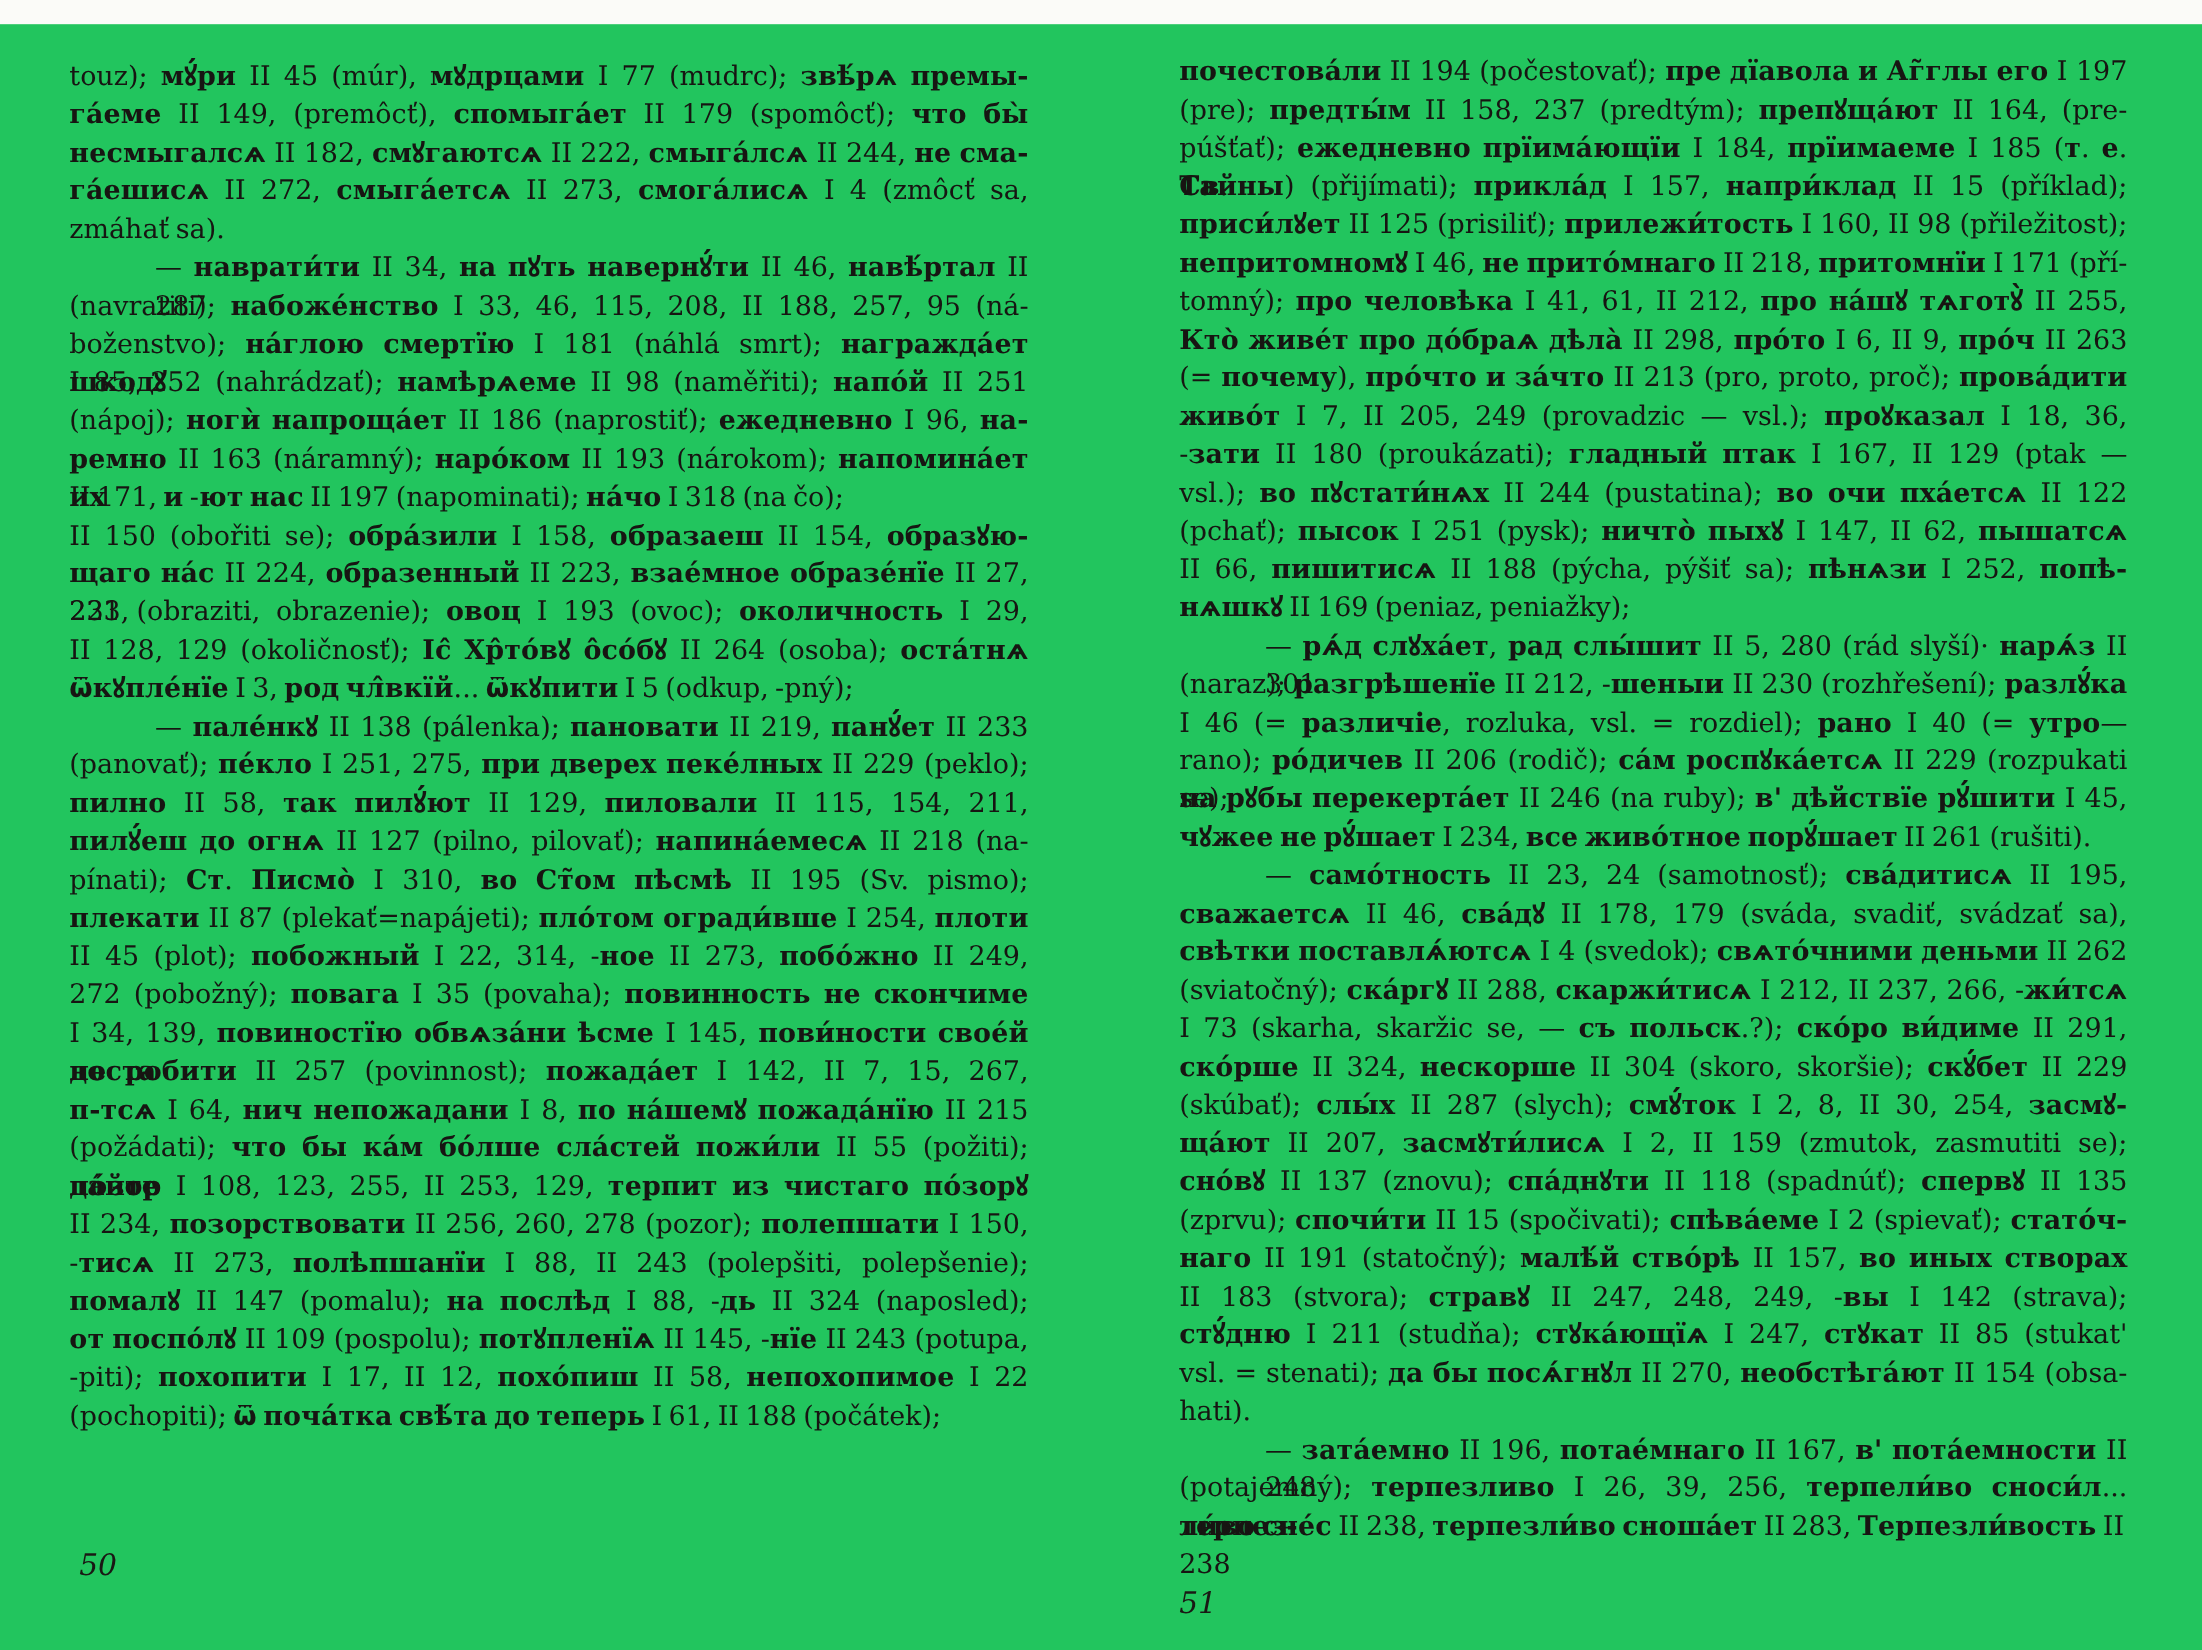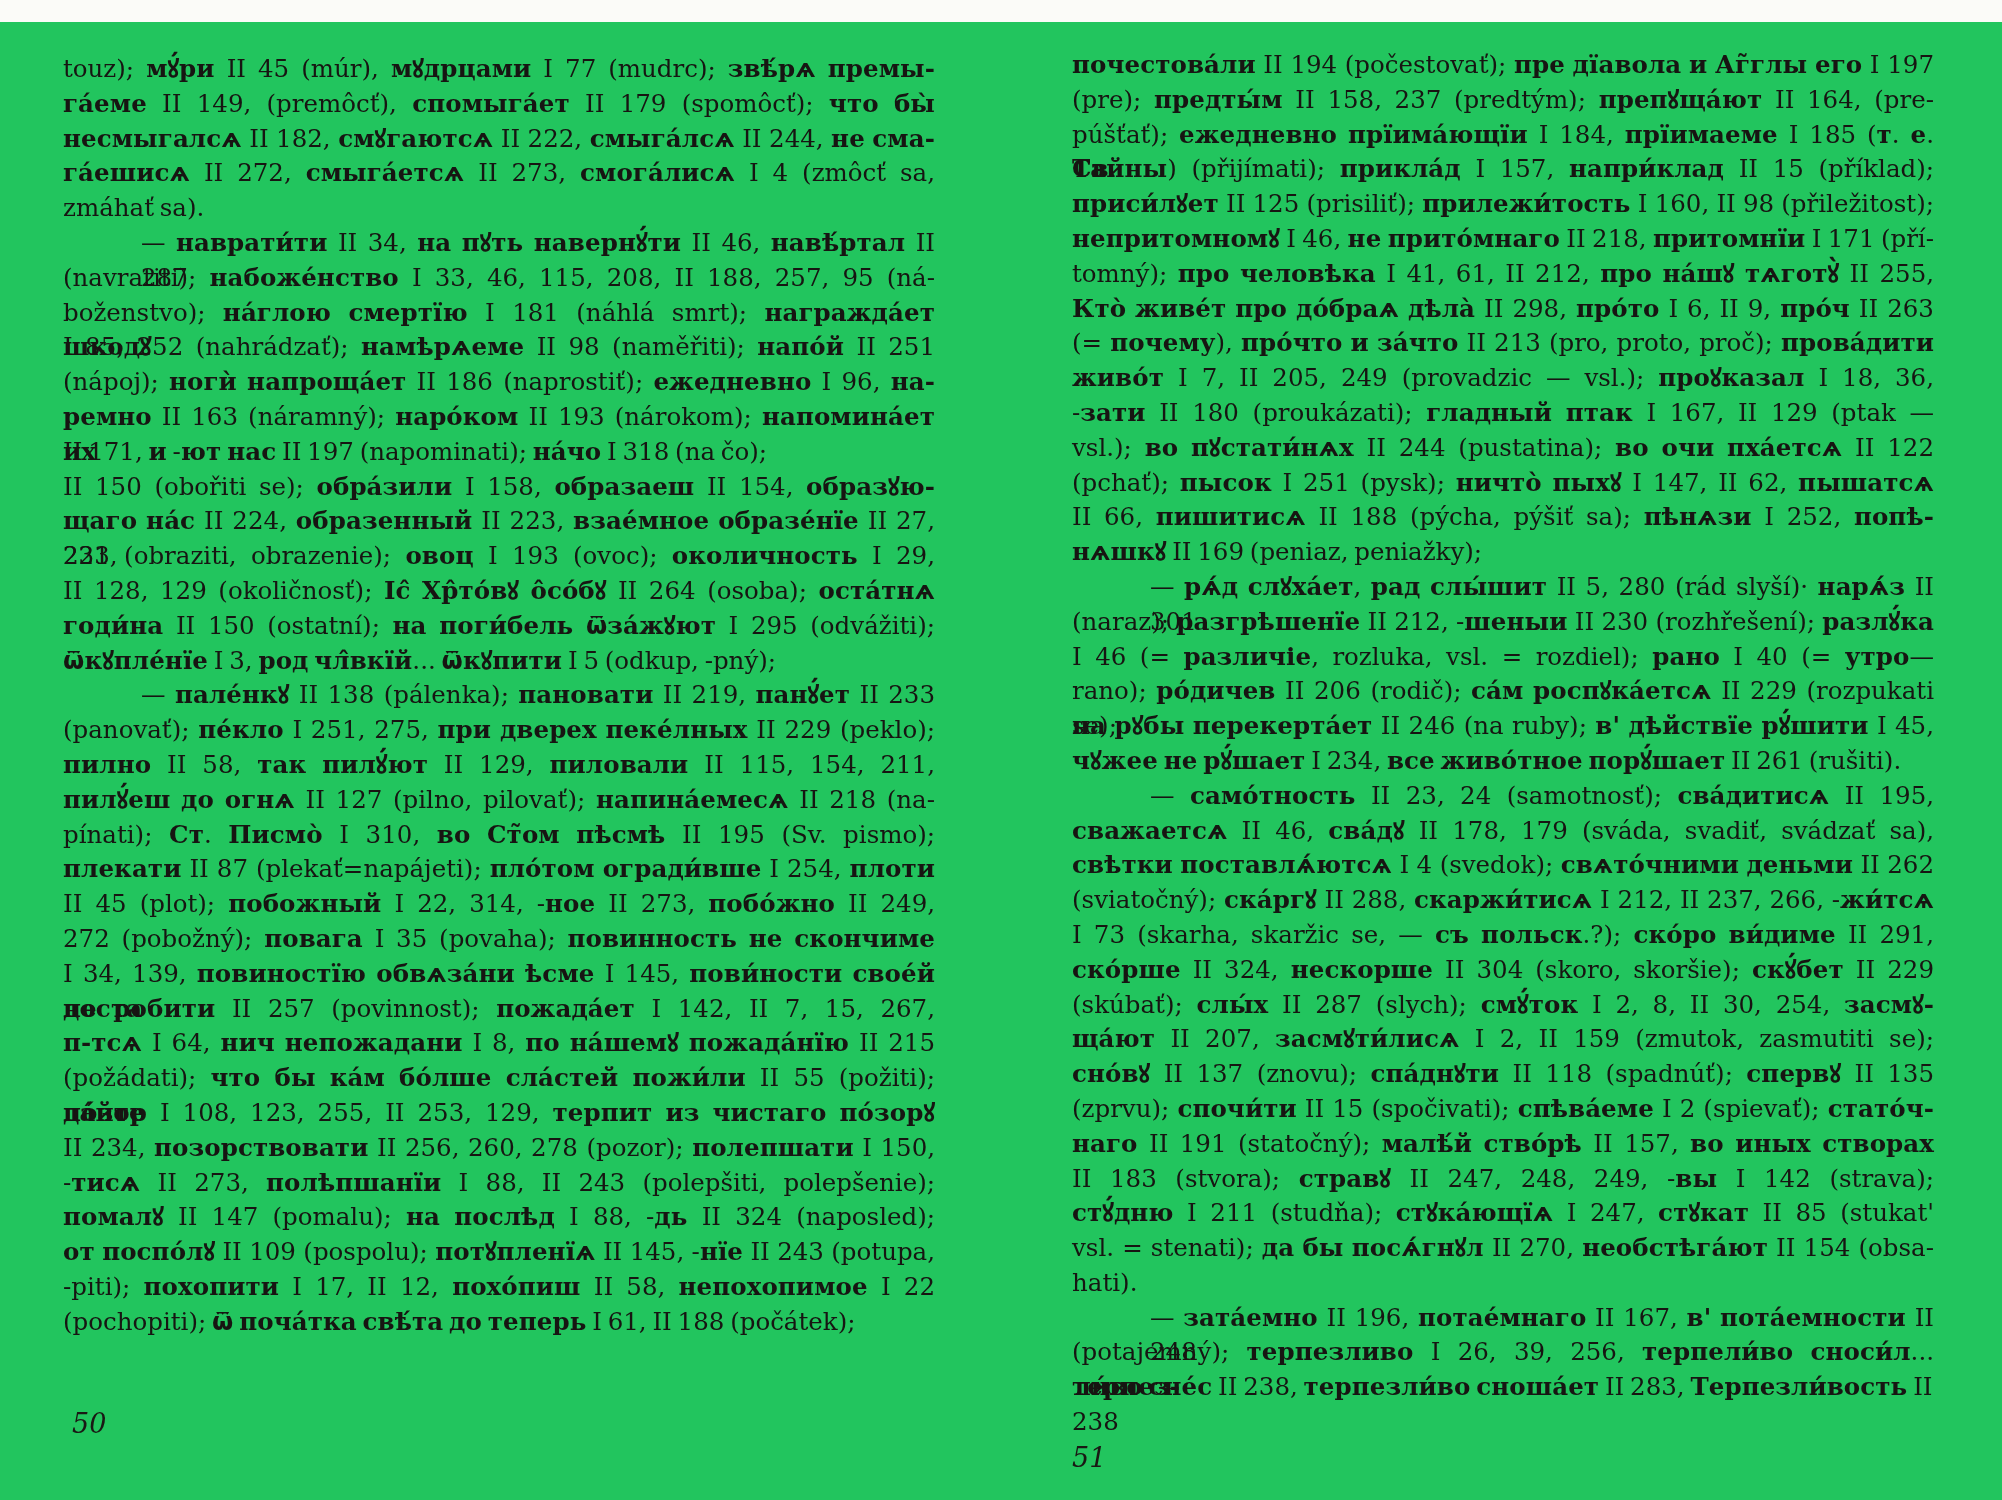--- a/index.html
+++ b/index.html
@@ -17,21 +17,21 @@
   .line{
     font-size:24.5px;
     line-height:34.8px;
     height:34.8px;
     text-align:justify;
     text-align-last:justify;
     word-spacing:-2px;
     white-space:normal;
     overflow:visible;
   }
-  .line.last{text-align:center;text-align-last:left;}
+  .line.last{text-align:left;text-align-last:left;}
   .line.indent{padding-left:78px;}
   .cy{font-weight:bold;letter-spacing:0.1px;}
   .pagenum{
     position:absolute;
     font-style:italic;
     font-size:27px;
     color:#1a1814;
   }
   .pagenum--left{left:72px;top:1386px;}
   .pagenum--right{left:1072px;top:1420px;width:862px;text-align:left;}
@@ -50,21 +50,20 @@
       <div class="line">(navratiti); <span class="cy">набоже́нство</span> I 33, 46, 115, 208, II 188, 257, 95 (ná-</div>
       <div class="line">boženstvo); <span class="cy">на́глою</span> <span class="cy">смертїю</span> I 181 (náhlá smrt); <span class="cy">награжда́ет</span> <span class="cy">шкодꙋ</span></div>
       <div class="line">I 85, 252 (nahrádzať); <span class="cy">намѣрѧеме</span> II 98 (naměřiti); <span class="cy">напо́й</span> II 251</div>
       <div class="line">(nápoj); <span class="cy">ногѝ</span> <span class="cy">напроща́ет</span> II 186 (naprostiť); <span class="cy">ежедневно</span> I 96, <span class="cy">на-</span></div>
       <div class="line"><span class="cy">ремно</span> II 163 (náramný); <span class="cy">наро́ком</span> II 193 (nárokom); <span class="cy">напомина́ет</span> <span class="cy">их</span></div>
       <div class="line last">II 171, <span class="cy">и</span> -<span class="cy">ют</span> <span class="cy">нас</span> II 197 (napominati); <span class="cy">на́чо</span> I 318 (na čo);</div>
       <div class="line">II 150 (obořiti se); <span class="cy">обра́зили</span> I 158, <span class="cy">образаеш</span> II 154, <span class="cy">образꙋю-</span></div>
       <div class="line"><span class="cy">щаго</span> <span class="cy">на́с</span> II 224, <span class="cy">образенный</span> II 223, <span class="cy">взае́мное</span> <span class="cy">образе́нїе</span> II 27, 223,</div>
       <div class="line">231 (obraziti, obrazenie); <span class="cy">овоц</span> I 193 (ovoc); <span class="cy">околичность</span> I 29,</div>
       <div class="line">II 128, 129 (okoličnosť); <span class="cy">Іс̂</span> <span class="cy">Хр̂то́вꙋ</span> <span class="cy">о̂со́бꙋ</span> II 264 (osoba); <span class="cy">оста́тнѧ</span></div>
-      <div class="line"><span class="cy">годи́на</span> II 150 (ostatní); <span class="cy">на</span> <span class="cy">поги́бель</span> <span class="cy">ѿза́жꙋют</span> I 295 (odvážiti);</div>
       <div class="line last"><span class="cy">ѿкꙋпле́нїе</span> I 3, <span class="cy">род</span> <span class="cy">чл̂вкїй</span>... <span class="cy">ѿкꙋпити</span> I 5 (odkup, -pný);</div>
       <div class="line indent">— <span class="cy">пале́нкꙋ</span> II 138 (pálenka); <span class="cy">пановати</span> II 219, <span class="cy">панꙋ́ет</span> II 233</div>
       <div class="line">(panovať); <span class="cy">пе́кло</span> I 251, 275, <span class="cy">при</span> <span class="cy">дверех</span> <span class="cy">пеке́лных</span> II 229 (peklo);</div>
       <div class="line"><span class="cy">пилно</span> II 58, <span class="cy">так</span> <span class="cy">пилꙋ́ют</span> II 129, <span class="cy">пиловали</span> II 115, 154, 211,</div>
       <div class="line"><span class="cy">пилꙋ́еш</span> <span class="cy">до</span> <span class="cy">огнѧ</span> II 127 (pilno, pilovať); <span class="cy">напина́емесѧ</span> II 218 (na-</div>
       <div class="line">pínati); <span class="cy">Ст</span>. <span class="cy">Писмо̀</span> I 310, <span class="cy">во</span> <span class="cy">Ст̃ом</span> <span class="cy">пѣсмѣ</span> II 195 (Sv. pismo);</div>
       <div class="line"><span class="cy">плекати</span> II 87 (plekať=napájeti); <span class="cy">пло́том</span> <span class="cy">огради́вше</span> I 254, <span class="cy">плоти</span></div>
       <div class="line">II 45 (plot); <span class="cy">побожный</span> I 22, 314, -<span class="cy">ное</span> II 273, <span class="cy">побо́жно</span> II 249,</div>
       <div class="line">272 (pobožný); <span class="cy">повага</span> I 35 (povaha); <span class="cy">повинность</span> <span class="cy">не</span> <span class="cy">скончиме</span></div>
       <div class="line">I 34, 139, <span class="cy">повиностїю</span> <span class="cy">обвѧза́ни</span> <span class="cy">ѣсме</span> I 145, <span class="cy">пови́ности</span> <span class="cy">свое́й</span> <span class="cy">доста</span></div>

